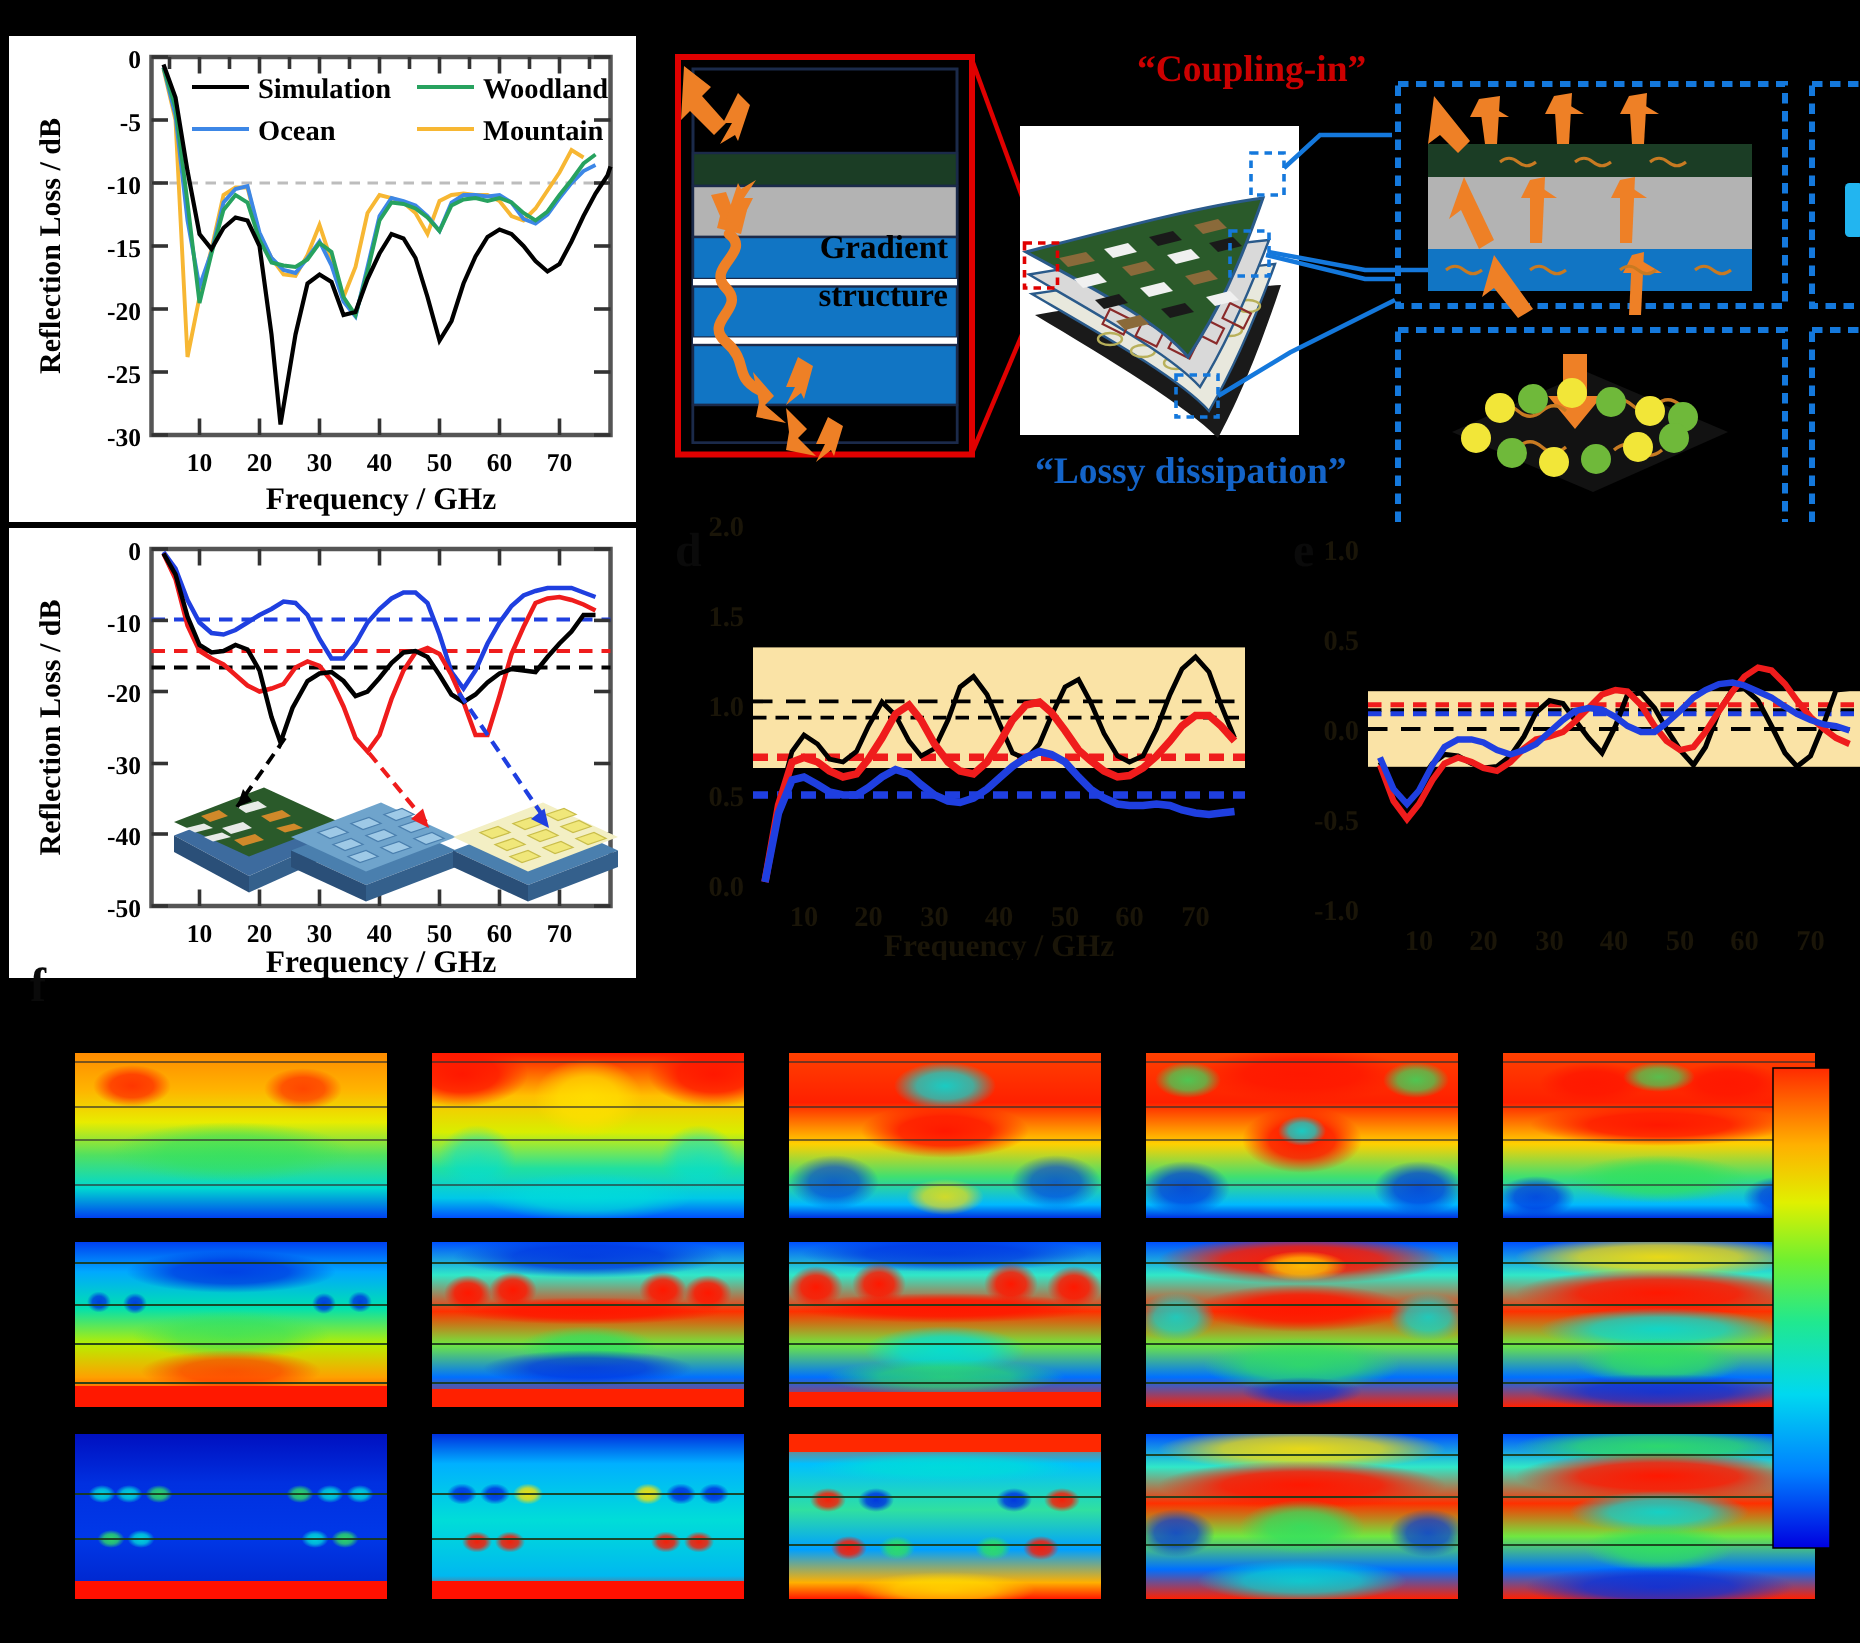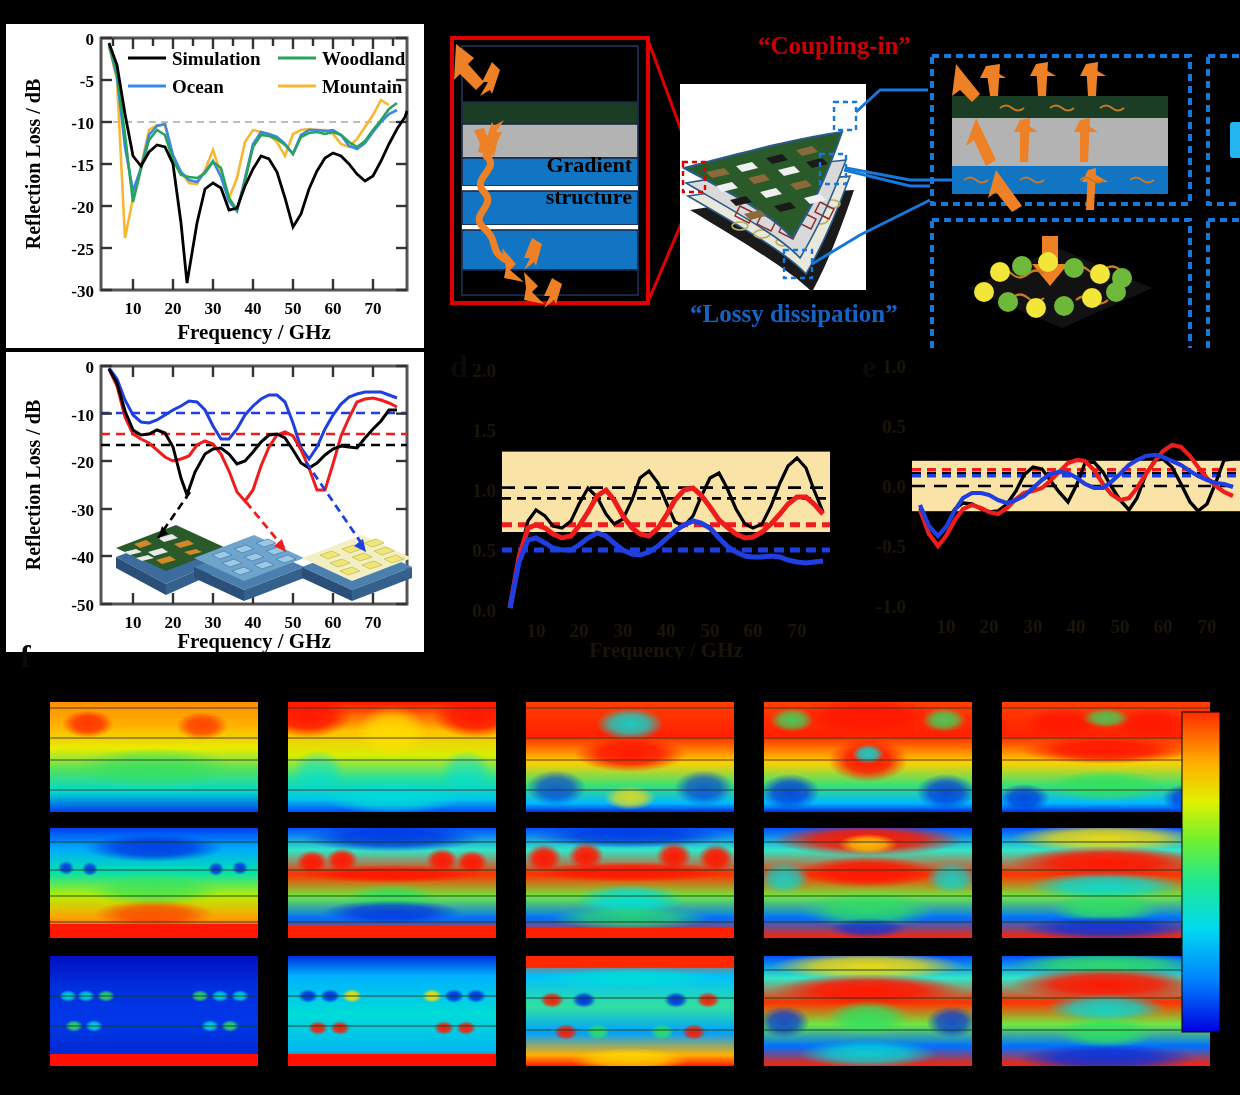--- a/index.html
+++ b/index.html
@@ -432,21 +432,21 @@
         <path d="M896 288 q6 -5 12 0 q6 5 12 0"></path>
         <path d="M812 308 q6 -5 12 0 q6 5 12 0"></path>
         <path d="M896 308 q6 -5 12 0 q6 5 12 0"></path>
         <path d="M824 326 q6 -5 12 0 q6 5 12 0"></path>
         <path d="M900 326 q6 -5 12 0 q6 5 12 0"></path>
       </g>
     </g>
   </svg>
 </div>
 
-<div class="abs" style="left:440px;top:352px;width:390px;height:308px;">
+<div class="abs" style="left:440px;top:332px;width:390px;height:308px;">
   <svg width="390" height="308" viewBox="0 0 390 308">
     <rect width="390" height="308" fill="#000"></rect>
 
     <rect x="62" y="99.6" width="328" height="80.4" fill="#fae3a6"></rect>
 
     <line x1="62" y1="135.6" x2="390" y2="135.6" stroke="#000" stroke-width="2.6" stroke-dasharray="13,9"></line>
     <line x1="62" y1="146.4" x2="390" y2="146.4" stroke="#000" stroke-width="2.6" stroke-dasharray="9,6"></line>
     <line x1="62" y1="172.8" x2="390" y2="172.8" stroke="#ef1c1c" stroke-width="5" stroke-dasharray="10,6"></line>
     <line x1="62" y1="198" x2="390" y2="198" stroke="#1f3fe0" stroke-width="5" stroke-dasharray="10,6"></line>
 

